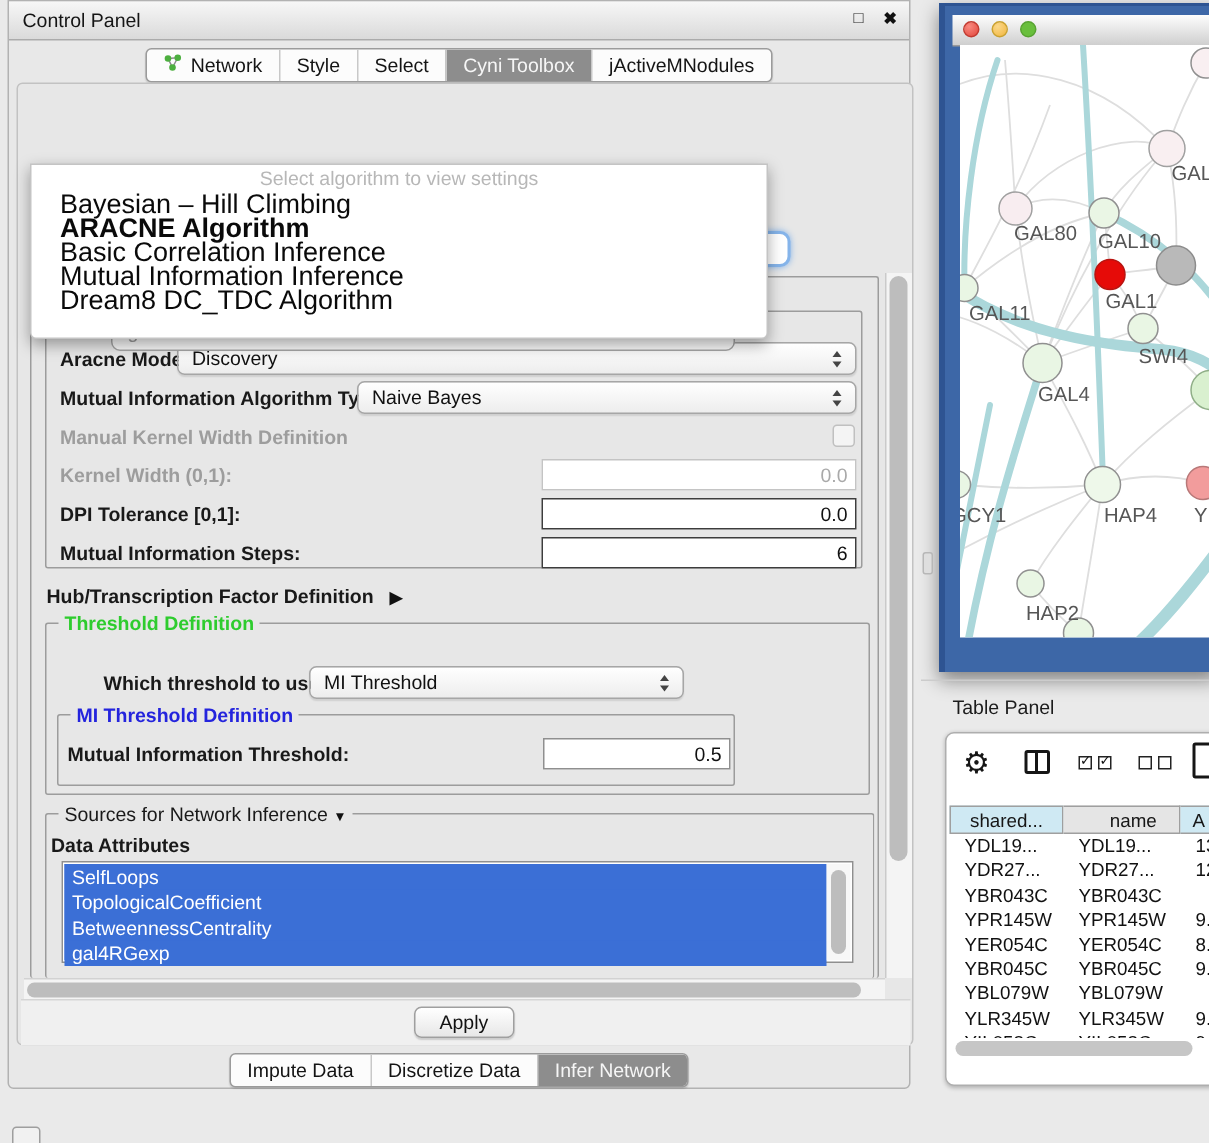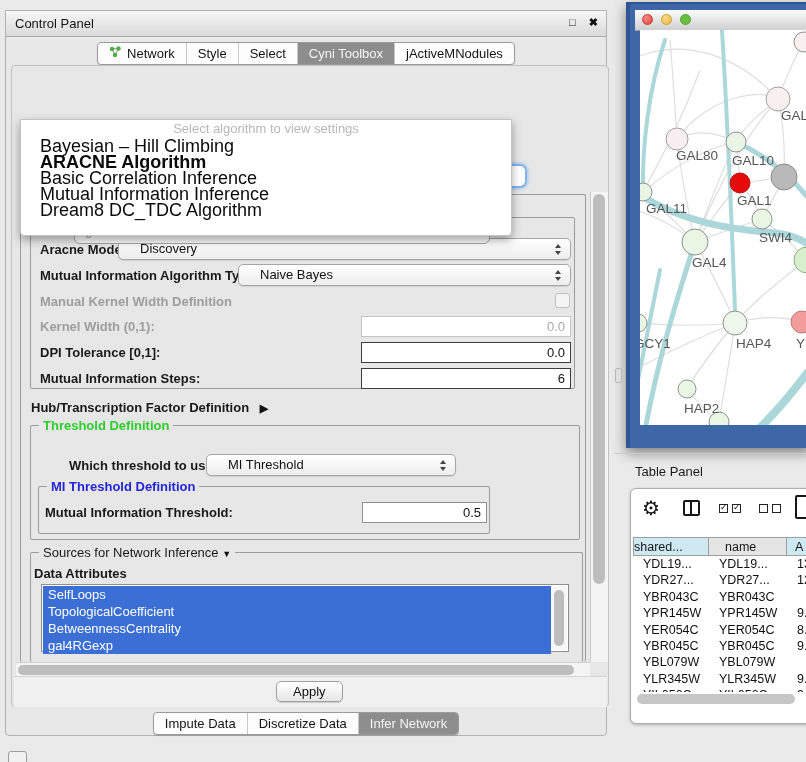--- a/index.html
+++ b/index.html
@@ -1,18 +1,18 @@
 <!DOCTYPE html>
 <html><head>
 <meta charset="utf-8">
 <style>
   html,body{margin:0;padding:0;background:#eaeaea;font-family:"Liberation Sans",sans-serif;}
   #stage{position:relative;width:806px;height:762px;overflow:hidden;background:#eaeaea;}
   
-  .cpanel{position:absolute;left:5px;top:10px;width:602px;height:726px;background:#e8e8e8;
+  .cpanel{position:absolute;left:5px;top:0;width:602px;height:726px;background:#e8e8e8;
           border:1px solid #b2b2b2;border-radius:0 0 4px 4px;box-sizing:border-box;}
   .cp-titlebar{position:absolute;left:0;top:0;right:0;height:25px;
          background:linear-gradient(#f7f7f7,#dadada);border-bottom:1px solid #ababab;}
   .cp-title{position:absolute;left:9px;top:5px;font-size:13px;color:#151515;}
   .cp-float{position:absolute;right:28px;top:7px;width:9px;height:9px;font-size:11px;line-height:9px;color:#222;font-weight:bold;}
   .cp-close{position:absolute;right:8px;top:5px;font-size:11px;color:#111;font-weight:bold;}
   .segrow{position:absolute;left:0;right:0;display:flex;justify-content:center;}
   .segbar{display:inline-flex;border:1px solid #9b9b9b;border-radius:4px;background:#fcfcfc;
           overflow:hidden;box-shadow:0 1px 1px rgba(0,0,0,.12);}
   .seg{padding:3px 11px;font-size:13px;color:#141414;border-left:1px solid #c8c8c8;display:flex;align-items:flex-end;gap:5px;white-space:nowrap;}
@@ -34,21 +34,21 @@
   
   .scrollpane{position:absolute;left:4px;top:126px;width:591px;height:484px;}
   .grp{position:absolute;border:1px solid #9c9c9c;border-radius:2px;box-sizing:border-box;}
   .legend{position:absolute;top:-8px;left:8px;background:#e7e7e7;padding:0 4px;font-size:13px;color:#191919;white-space:nowrap;}
   .legend.blue{color:#2424dd;font-weight:bold;}
   .legend.green{color:#2ecc2e;font-weight:bold;}
   .lbl{position:absolute;font-size:13px;font-weight:bold;color:#191919;white-space:nowrap;}
   .lbl.gray{color:#9d9d9d;}
   .combo{position:absolute;height:22px;border:1px solid #a6a6a6;border-radius:5px;
          background:linear-gradient(#ffffff,#ededed);font-size:13px;color:#111;
-         line-height:20px;padding-left:21px;box-sizing:border-box;box-shadow:0 1px 1px rgba(0,0,0,.1);}
+         line-height:20px;padding-left:9px;box-sizing:border-box;box-shadow:0 1px 1px rgba(0,0,0,.1);}
   .spin{position:absolute;right:8px;top:4px;width:8px;height:13px;}
   .spin:before,.spin:after{content:"";position:absolute;left:1px;border-left:3.5px solid transparent;border-right:3.5px solid transparent;}
   .spin:before{top:1px;border-bottom:4px solid #444;}
   .spin:after{bottom:1px;border-top:4px solid #444;}
   .field{position:absolute;height:21px;border:1px solid #b3b3b3;background:#fff;font-size:13px;color:#111;
          text-align:right;padding-right:5px;box-sizing:border-box;line-height:19px;}
   .field.dark{border:1.5px solid #3d3d3d;}
   .field.dis{color:#a9a9a9;border-color:#c4c4c4;}
   .chk{position:absolute;width:13px;height:13px;border:1px solid #c0c0c0;border-radius:3px;background:#f4f4f4;}
   .tri{display:inline-block;font-size:11px;color:#111;}
@@ -77,21 +77,21 @@
   .tp-card{position:absolute;left:630px;top:488px;width:200px;height:236px;background:#fff;
            border:1px solid #aeaeae;border-radius:6px;box-shadow:0 1px 3px rgba(0,0,0,.25);box-sizing:border-box;overflow:hidden;}
   .gear{position:absolute;left:11px;top:7px;font-size:20px;color:#161616;}
   .colicon{position:absolute;left:52px;top:11px;width:17px;height:16px;border:2px solid #161616;border-radius:2px;box-sizing:border-box;}
   .colicon:after{content:"";position:absolute;left:5px;top:0;bottom:0;width:2px;background:#161616;}
   .cbpair{position:absolute;top:15px;display:flex;gap:4px;}
   .cb{width:9px;height:9px;border:1.5px solid #222;box-sizing:border-box;position:relative;}
   .cb.on:after{content:"✓";position:absolute;left:0px;top:-3px;font-size:9px;color:#111;}
   .docicon{position:absolute;left:164px;top:6px;width:20px;height:24px;border:2.5px solid #161616;border-radius:2px;box-sizing:border-box;background:#fff;}
   .tp-head{position:absolute;left:2px;top:48px;height:19px;display:flex;}
-  .th{font-size:12.5px;color:#161616;line-height:18px;text-align:left;border:1px solid #9f9f9f;box-sizing:border-box;border-left:none;}
+  .th{font-size:12.5px;color:#161616;line-height:18px;text-align:center;border:1px solid #9f9f9f;box-sizing:border-box;border-left:none;}
   .th:first-child{border-left:1px solid #9f9f9f;}
   .tp-rows{position:absolute;left:2px;top:67px;width:196px;height:136px;overflow:hidden;}
   .tr{display:flex;height:16.4px;line-height:16.4px;font-size:12.5px;color:#111;}
   .td{padding-left:10px;box-sizing:border-box;white-space:nowrap;overflow:hidden;}
   .td.c1{width:76px;}
   .td.c2{width:78px;}
   .td.c3{width:42px;}
   .tp-hsb{position:absolute;left:2px;top:203px;width:196px;height:14px;}
   
   .splitter{position:absolute;left:615px;top:368px;width:5px;height:13px;border:1px solid #b7b7b7;border-radius:2px;background:#dedede;}

